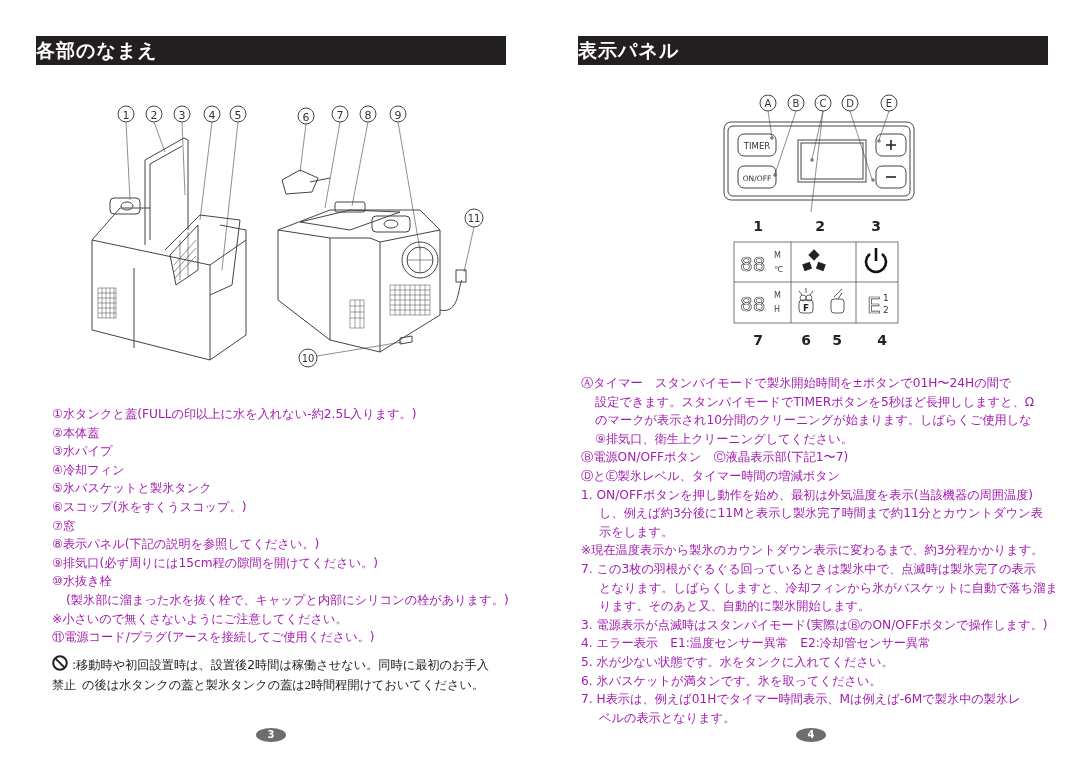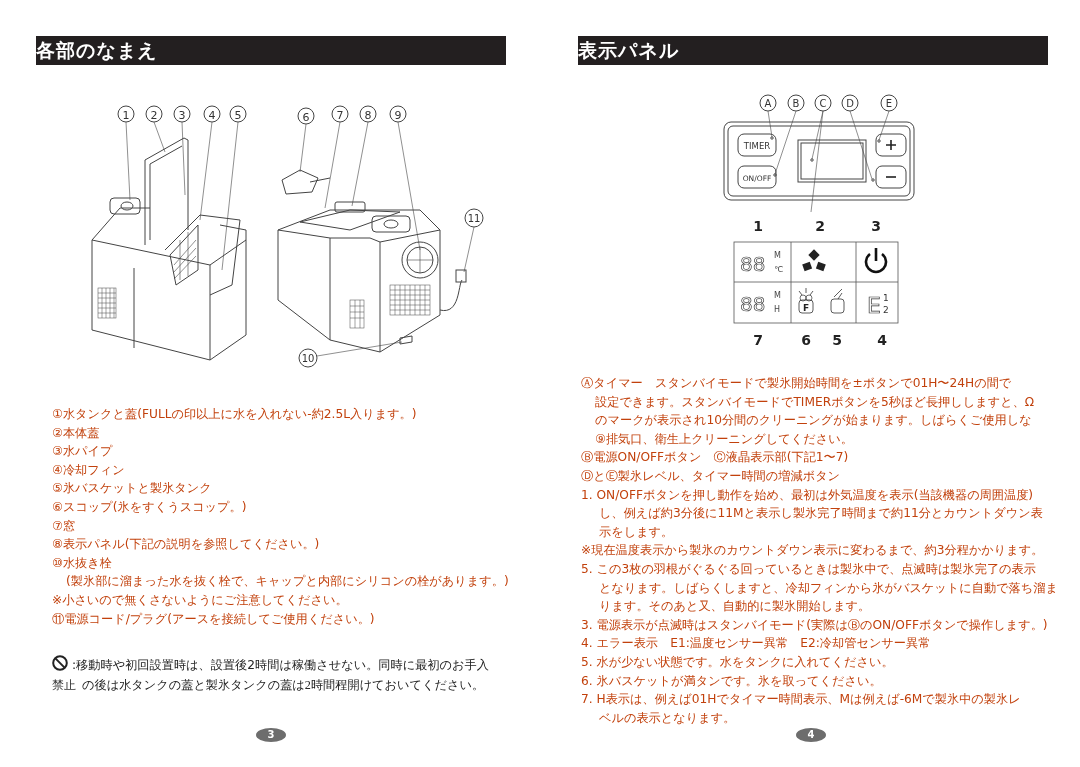--- a/index.html
+++ b/index.html
@@ -7,21 +7,21 @@
          font-family: "DejaVu Sans", "Liberation Sans", sans-serif; color: #222; }
   .page { position: absolute; top: 0; height: 767px; }
   .page.left { left: 0; width: 540px; }
   .page.right { left: 540px; width: 540px; }
   .title-bar { position: absolute; top: 36px; height: 29px; background: #231f20;
                color: #fff; font-weight: bold; font-size: 19px; line-height: 29px;
                text-align: left; letter-spacing: 1px; }
   .left .title-bar { left: 36px; width: 470px; }
   .right .title-bar { left: 38px; width: 470px; }
 
-  .text-block { position: absolute; font-size: 12.2px; line-height: 18.6px; color: #c2410c; white-space: nowrap; }
+  .text-block { position: absolute; font-size: 12.2px; line-height: 18.6px; color: #a21caf; white-space: nowrap; }
   .text-block .line { display: block; }
   .indent1 { padding-left: 14px; }
   .indent2 { padding-left: 18px; }
 
   .page-num { position: absolute; top: 728px; width: 30px; height: 14px; border-radius: 50%;
               background: #6d6d6d; color: #fff; font-size: 10px; font-weight: bold;
               text-align: center; line-height: 14px; }
 
   .warn { position: absolute; left: 52px; top: 655px; width: 460px; }
   .warn-icon { position: absolute; left: 0; top: 0; width: 16px; height: 16px; }
@@ -163,20 +163,21 @@
 
   <div class="text-block" style="left:52px; top:405px;">
     <span class="line">①水タンクと蓋(FULLの印以上に水を入れない-約2.5L入ります。)</span>
     <span class="line">②本体蓋</span>
     <span class="line">③水パイプ</span>
     <span class="line">④冷却フィン</span>
     <span class="line">⑤氷バスケットと製氷タンク</span>
     <span class="line">⑥スコップ(氷をすくうスコップ。)</span>
     <span class="line">⑦窓</span>
     <span class="line">⑧表示パネル(下記の説明を参照してください。)</span>
+    <span class="line">⑨排気口(必ず周りには15cm程の隙間を開けてください。)</span>
     <span class="line">⑩水抜き栓</span>
     <span class="line indent1">(製氷部に溜まった水を抜く栓で、キャップと内部にシリコンの栓があります。)</span>
     <span class="line">※小さいので無くさないようにご注意してください。</span>
     <span class="line">⑪電源コード/プラグ(アースを接続してご使用ください。)</span>
   </div>
 
   <div class="warn">
     <svg class="warn-icon" viewBox="0 0 16 16">
       <circle cx="8" cy="8" r="6.8" fill="none" stroke="#222" stroke-width="2"></circle>
       <path d="M3.4 3.4 L12.6 12.6" stroke="#222" stroke-width="2"></path>
@@ -317,21 +318,21 @@
     <span class="line">Ⓐタイマー　スタンバイモードで製氷開始時間を±ボタンで01H〜24Hの間で</span>
     <span class="line indent1">設定できます。スタンバイモードでTIMERボタンを5秒ほど長押ししますと、Ω</span>
     <span class="line indent1">のマークが表示され10分間のクリーニングが始まります。しばらくご使用しな</span>
     <span class="line indent1">⑨排気口、衛生上クリーニングしてください。</span>
     <span class="line">Ⓑ電源ON/OFFボタン　Ⓒ液晶表示部(下記1〜7)</span>
     <span class="line">ⒹとⒺ製氷レベル、タイマー時間の増減ボタン</span>
     <span class="line">1. ON/OFFボタンを押し動作を始め、最初は外気温度を表示(当該機器の周囲温度)</span>
     <span class="line indent2">し、例えば約3分後に11Mと表示し製氷完了時間まで約11分とカウントダウン表</span>
     <span class="line indent2">示をします。</span>
     <span class="line">※現在温度表示から製氷のカウントダウン表示に変わるまで、約3分程かかります。</span>
-    <span class="line">5. この3枚の羽根がぐるぐる回っているときは製氷中で、点滅時は製氷完了の表示</span>
+    <span class="line">7. この3枚の羽根がぐるぐる回っているときは製氷中で、点滅時は製氷完了の表示</span>
     <span class="line indent2">となります。しばらくしますと、冷却フィンから氷がバスケットに自動で落ち溜ま</span>
     <span class="line indent2">ります。そのあと又、自動的に製氷開始します。</span>
     <span class="line">3. 電源表示が点滅時はスタンバイモード(実際はⒷのON/OFFボタンで操作します。)</span>
     <span class="line">4. エラー表示　E1:温度センサー異常　E2:冷却管センサー異常</span>
     <span class="line">5. 水が少ない状態です。水をタンクに入れてください。</span>
     <span class="line">6. 氷バスケットが満タンです。氷を取ってください。</span>
     <span class="line">7. H表示は、例えば01Hでタイマー時間表示、Mは例えば-6Mで製氷中の製氷レ</span>
     <span class="line indent2">ベルの表示となります。</span>
   </div>
 

